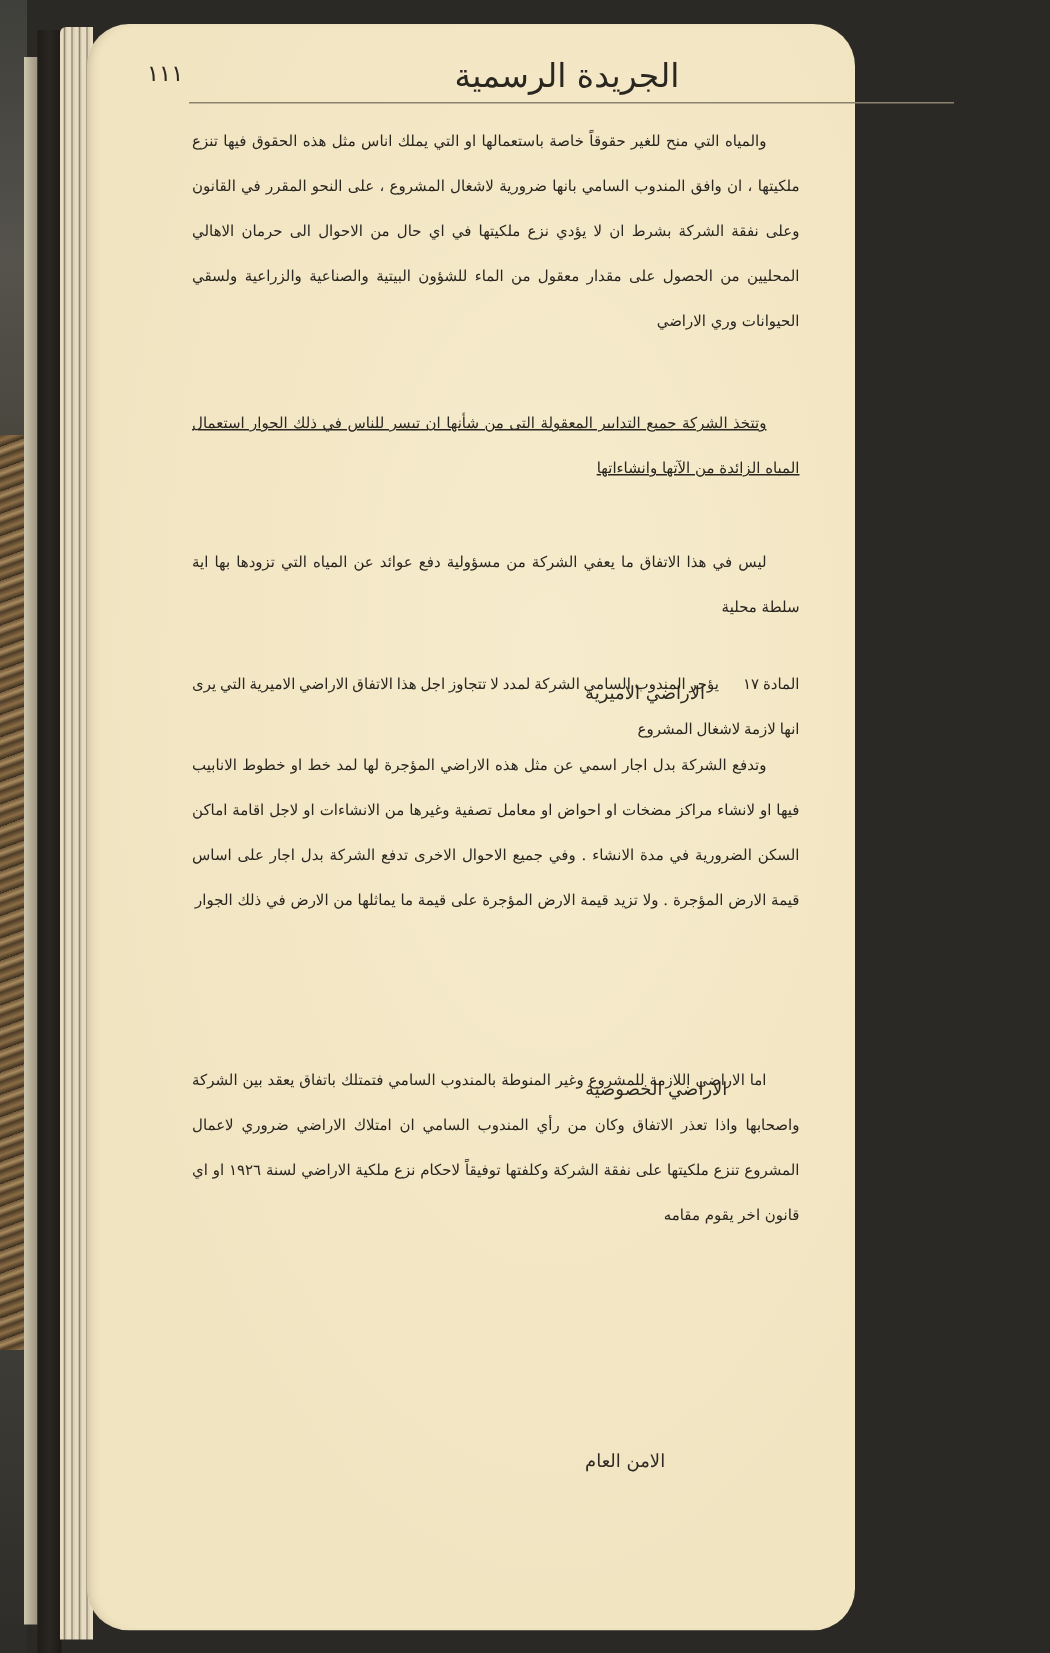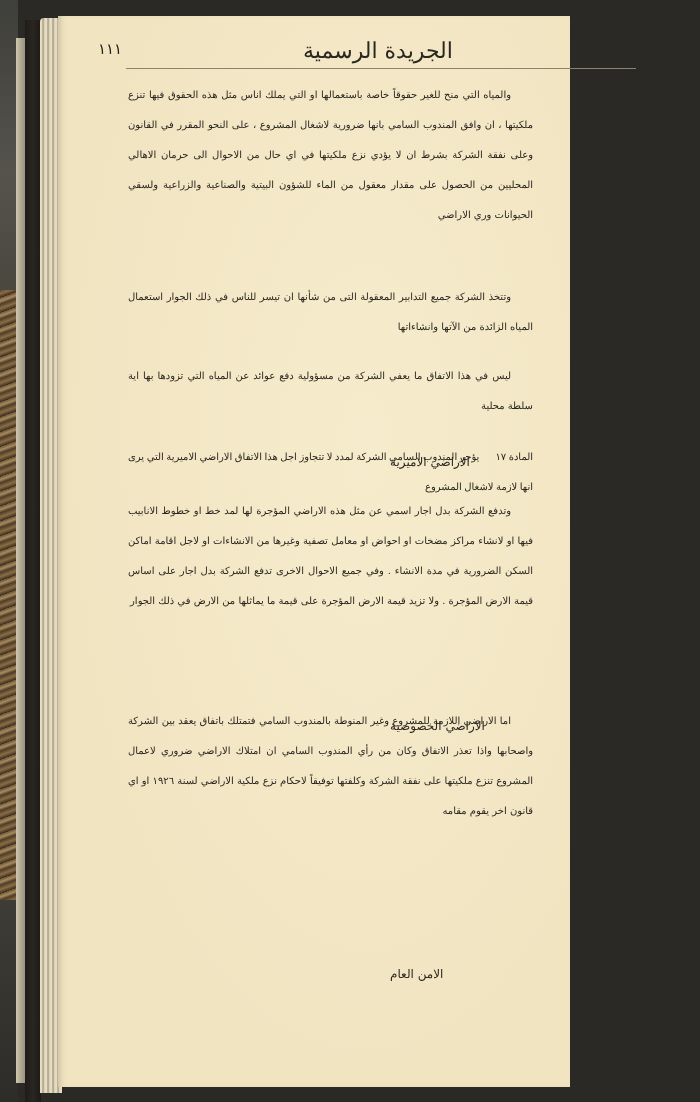--- a/index.html
+++ b/index.html
@@ -56,20 +56,21 @@
     .page {
       position: absolute;
       left: 58px;
       top: 16px;
       width: 512px;
       height: 1071px;
       background: #f1e4c1;
       background-image:
         radial-gradient(ellipse at 60% 40%, rgba(255,250,225,0.35), rgba(0,0,0,0) 70%);
       box-shadow: inset 6px 0 8px -6px rgba(70,60,40,0.35);
+      border-radius: 28px;
     }
     .page-content {
       position: absolute;
       left: 0; top: 0; right: 0; bottom: 0;
       font-family: "DejaVu Serif", serif;
       color: #2a2620;
       direction: rtl;
     }
     .header {
       position: absolute;
@@ -143,21 +144,21 @@
       <div class="header">
         <span class="page-number">١١١</span>
         <div class="running-title">الجريدة الرسمية</div>
       </div>
       <div class="header-rule"></div>
 
       <div class="body-col para" style="top:64px;">
         <span class="first-line-indent"></span><span>والمياه التي منح للغير حقوقاً خاصة باستعمالها او التي يملك اناس مثل هذه الحقوق فيها تنزع ملكيتها ، ان وافق المندوب السامي بانها ضرورية لاشغال المشروع ، على النحو المقرر في القانون وعلى نفقة الشركة بشرط ان لا يؤدي نزع ملكيتها في اي حال من الاحوال الى حرمان الاهالي المحليين من الحصول على مقدار معقول من الماء للشؤون البيتية والصناعية والزراعية ولسقي الحيوانات وري الاراضي</span>
       </div>
 
-      <div class="body-col para" style="top:266px;">
+      <div class="body-col para" style="top:252px;text-decoration:underline;">
         <span class="first-line-indent"></span><span>وتتخذ الشركة جميع التدابير المعقولة التى من شأنها ان تيسر للناس في ذلك الجوار استعمال المياه الزائدة من الآتها وانشاءاتها</span>
       </div>
 
       <div class="body-col para" style="top:345px;">
         <span class="first-line-indent"></span><span>ليس في هذا الاتفاق ما يعفي الشركة من مسؤولية دفع عوائد عن المياه التي تزودها بها اية سلطة محلية</span>
       </div>
 
       <div class="margin-note" style="top:436px;">الاراضي الاميرية</div>
       <div class="body-col para" style="top:426px;font-family:Liberation Serif, serif;">
         <span class="article-num">المادة ١٧</span><span>يؤجر المندوب السامي الشركة لمدد لا تتجاوز اجل هذا الاتفاق الاراضي الاميرية التي يرى انها لازمة لاشغال المشروع</span>

